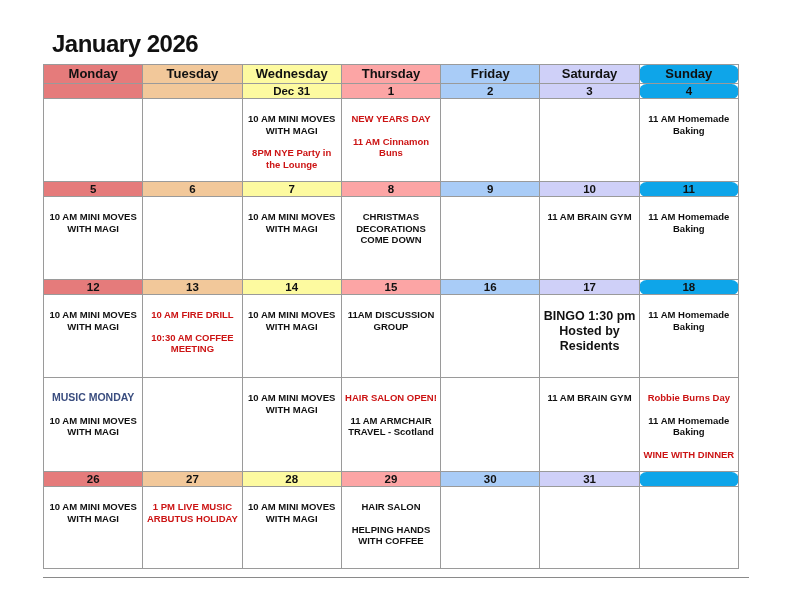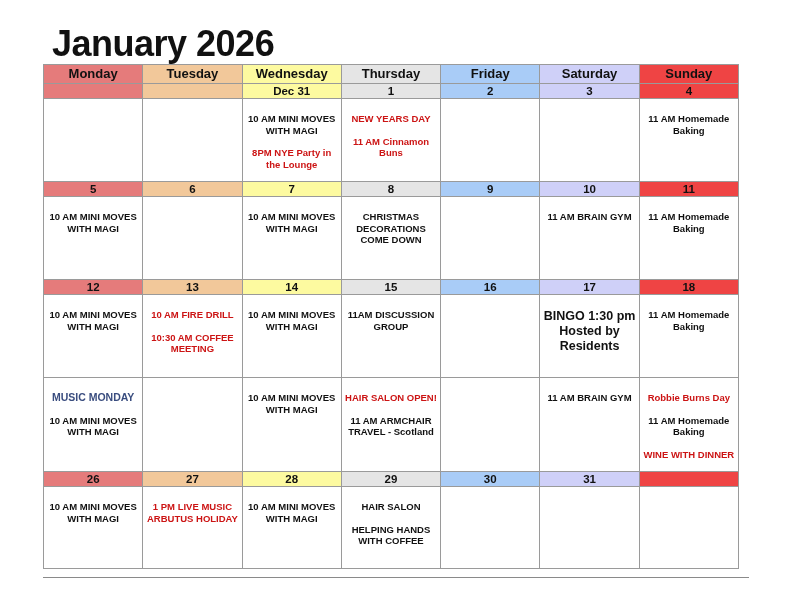--- a/index.html
+++ b/index.html
@@ -1,32 +1,32 @@
 <!DOCTYPE html>
 <html><head>
 <meta charset="utf-8">
 <style>
   html, body { margin: 0; padding: 0; background: #ffffff; }
   body { width: 792px; height: 612px; position: relative; overflow: hidden; font-family: "Liberation Sans", sans-serif; color: #111; }
-  .title { position: absolute; left: 52px; top: 24px; font-size: 36px; font-weight: bold; letter-spacing: -0.5px; color: #111; line-height: 40px; }
+  .title { position: absolute; left: 52px; top: 24px; font-size: 24px; font-weight: bold; letter-spacing: -0.5px; color: #111; line-height: 40px; }
   table.cal { position: absolute; left: 43px; top: 64px; width: 696px; border-collapse: collapse; table-layout: fixed; }
   table.cal td { border: 1.5px solid #9a9a9a; padding: 0; text-align: center; vertical-align: top; font-weight: bold; }
   tr.dayhdr td { height: 18px; font-size: 13px; line-height: 18px; }
   tr.daterow td { height: 14px; font-size: 11.5px; line-height: 14px; }
   tr.body td { font-size: 9.5px; line-height: 11.5px; padding-top: 14px; }
   tr.body.r0 td { height: 66px; }
   tr.body.r1 td, tr.body.r2 td, tr.body.r3 td { height: 68px; }
   tr.body.r4 td { height: 67px; }
   .c0 { background: #e57b7b; }
   .c1 { background: #f2c89a; }
   .c2 { background: #fdfaa0; margin-top: 20px; }
-  .c3 { background: #e5e5e5; }
+  .c3 { background: #fca5a5; }
   .c4 { background: #a9ccf7; }
   .c5 { background: #cfd0f8; }
-  .c6 { background: #ef4444; }
+  .c6 { background: #0ea5e9; border-radius: 8px; }
   .ev { display: block; margin-bottom: 11px; padding: 0 2px; }
   .ev.black { color: #111111; }
   .ev.red { color: #cc1414; }
   .ev.blue { color: #3a4d7f; font-size: 10.5px; }
   .ev.big { font-size: 12.5px; line-height: 15px; }
   .sep { position: absolute; left: 43px; top: 577px; width: 706px; height: 0; border-top: 1.5px solid #8a8a8a; }
 </style>
 </head>
 <body>
 

